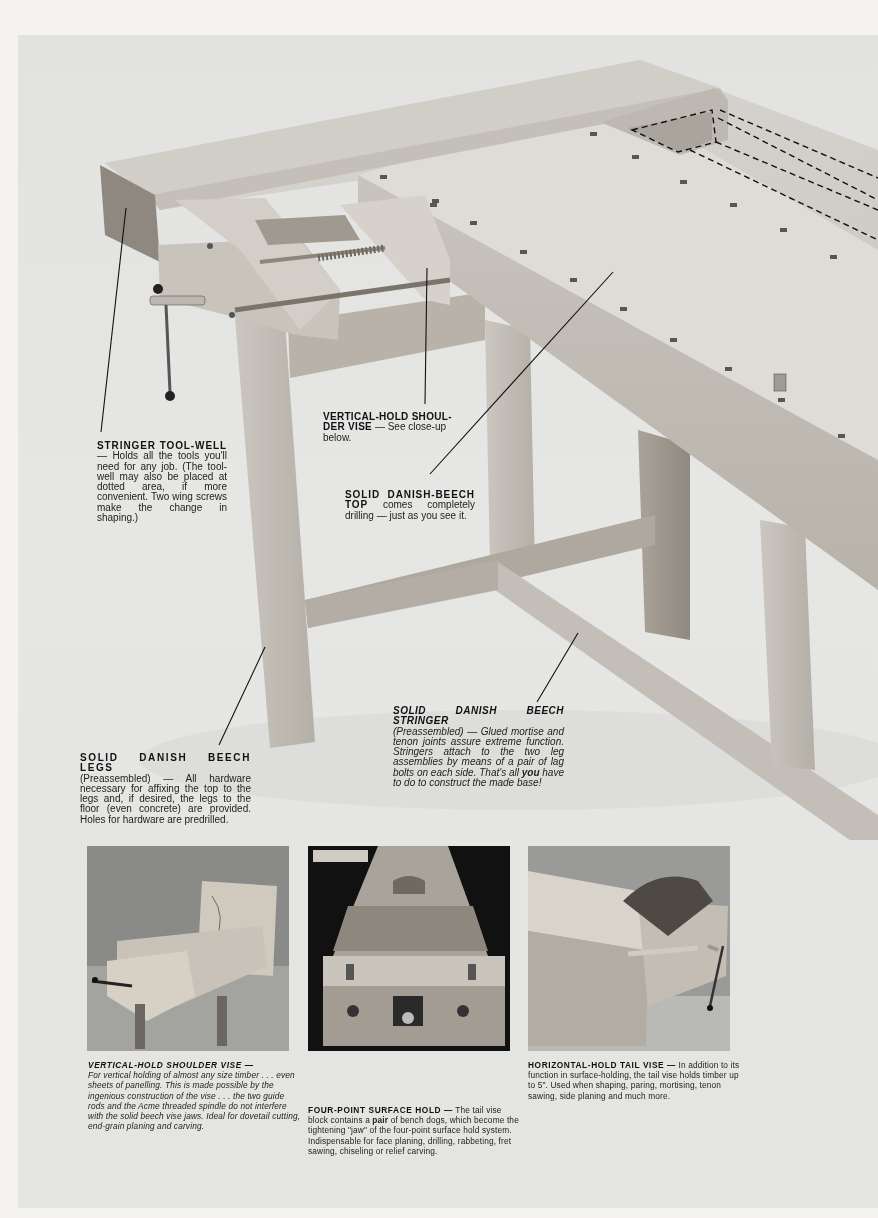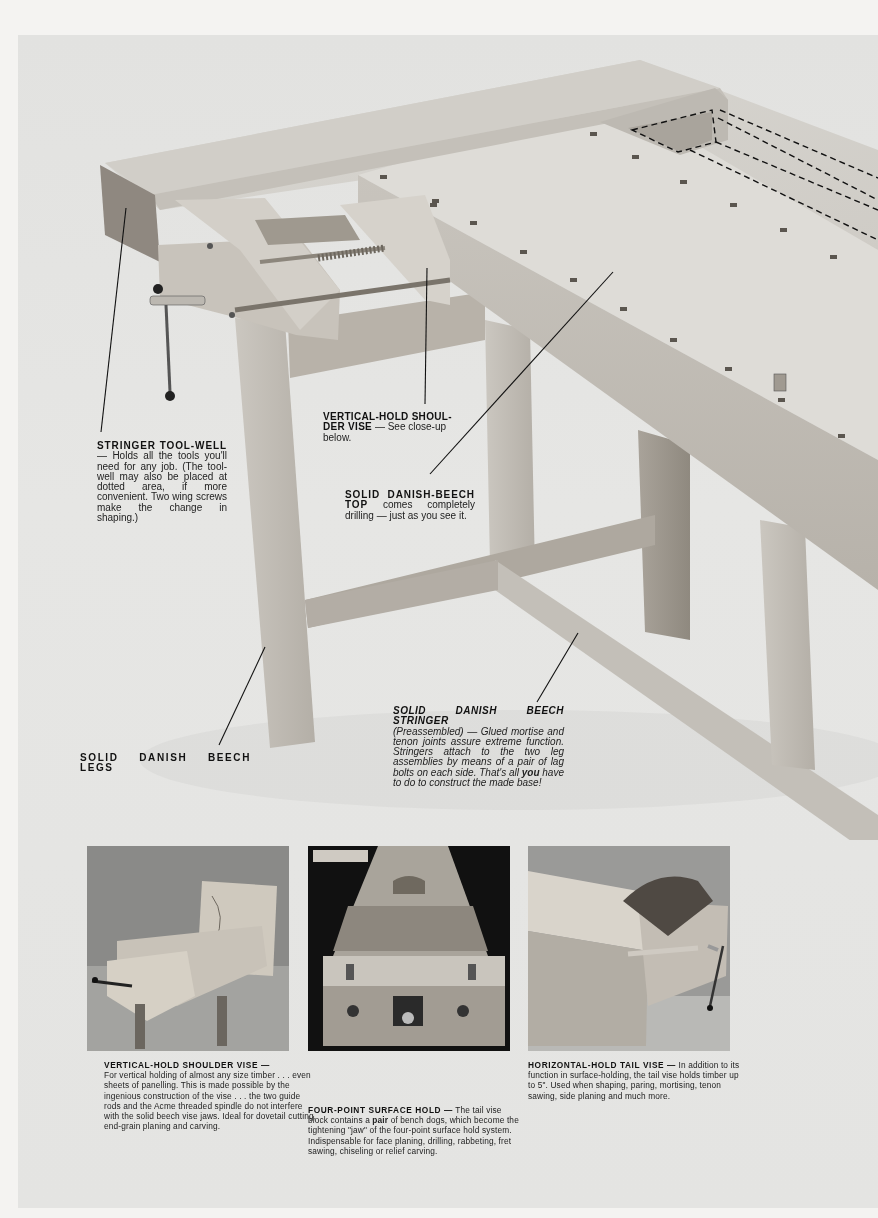--- a/index.html
+++ b/index.html
@@ -152,20 +152,21 @@
   <span>comes completely drilling — just as you see it.</span>
 </div>
 
 <div class="callout" style="left:393px; top:706px; width:171px;font-style:italic;">
   <div class="hd" style="letter-spacing:0.5px">SOLID DANISH BEECH STRINGER</div>
   <span>(Preassembled) — Glued mortise and tenon joints assure extreme function. Stringers attach to the two leg assemblies by means of a pair of lag bolts on each side. That's all </span><b>you</b><span> have to do to construct the made base!</span>
 </div>
 
 <div class="callout" style="left:80px; top:732px; width:171px;margin-top:21px;">
   <div class="hd" style="letter-spacing:1.6px">SOLID DANISH BEECH LEGS</div>
+  <span>(Preassembled) — All hardware necessary for affixing the top to the legs and, if desired, the legs to the floor (even concrete) are provided. Holes for hardware are predrilled.</span>
 </div>
 
 <div class="thumb" style="left:87px;">
   <svg width="202" height="205" viewBox="0 0 202 205">
     <rect width="202" height="205" fill="#8a8a88"></rect>
     <rect y="120" width="202" height="85" fill="#a3a3a0"></rect>
     <path d="M115 35 L190 40 L186 130 L110 125 Z" fill="#cfc9be"></path>
     <path d="M125 50 Q140 70 128 95" stroke="#6d675e" fill="none"></path>
     <path d="M30 95 L175 80 L180 120 L90 160 L30 130 Z" fill="#c8c2b8"></path>
     <path d="M20 115 L100 105 L108 150 L60 175 L20 150 Z" fill="#d6d0c5"></path>
@@ -200,21 +201,21 @@
     <path d="M0 85 L120 105 L118 200 L0 200 Z" fill="#b2ada4"></path>
     <path d="M110 55 L200 60 L198 130 L120 160 Z" fill="#c3bdb4"></path>
     <path d="M95 55 Q130 20 170 35 L185 55 L140 90 Z" fill="#4f4943"></path>
     <line x1="100" y1="108" x2="170" y2="102" stroke="#cfcac2" stroke-width="5"></line>
     <line x1="180" y1="100" x2="190" y2="104" stroke="#999" stroke-width="4"></line>
     <line x1="195" y1="100" x2="182" y2="160" stroke="#333" stroke-width="2.5"></line>
     <circle cx="182" cy="162" r="3" fill="#111"></circle>
   </svg>
 </div>
 
-<div class="cap" style="left:104px;">
+<div class="cap" style="left:88px;font-style:italic;">
   <div class="hd">VERTICAL-HOLD SHOULDER VISE —</div>
   <span>For vertical holding of almost any size timber . . . even sheets of panelling. This is made possible by the ingenious construction of the vise . . . the two guide rods and the Acme threaded spindle do not interfere with the solid beech vise jaws. Ideal for dovetail cutting, end-grain planing and carving.</span>
 </div>
 <div class="cap" style="left:308px;margin-top:45px;">
   <span class="hd">FOUR-POINT SURFACE HOLD —</span>
   <span>The tail vise block contains a </span><b>pair</b><span> of bench dogs, which become the tightening "jaw" of the four-point surface hold system. Indispensable for face planing, drilling, rabbeting, fret sawing, chiseling or relief carving.</span>
 </div>
 <div class="cap" style="left:528px;">
   <span class="hd">HORIZONTAL-HOLD TAIL VISE —</span>
   <span>In addition to its function in surface-holding, the tail vise holds timber up to 5". Used when shaping, paring, mortising, tenon sawing, side planing and much more.</span>

